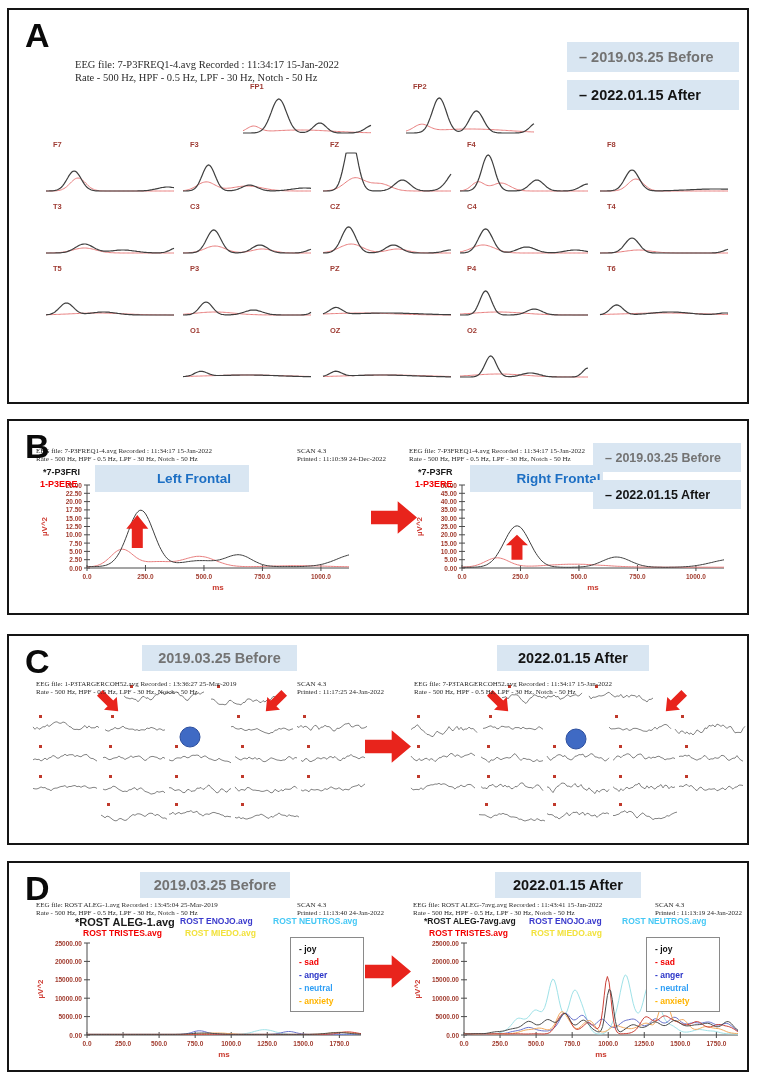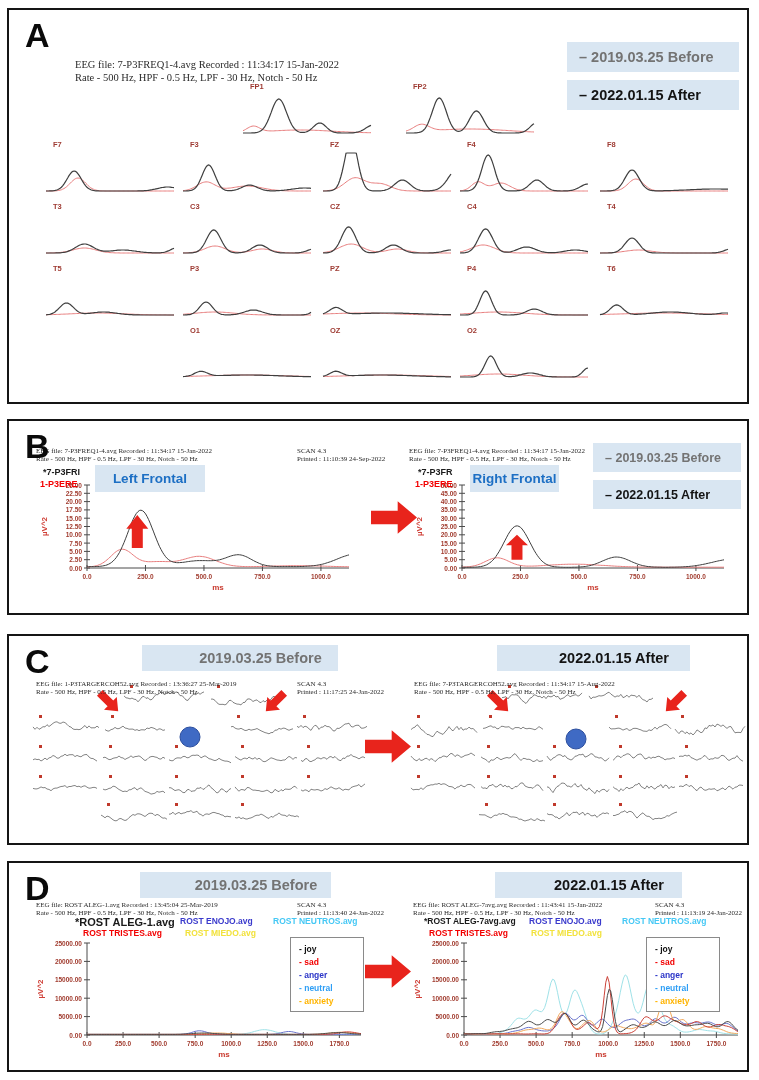--- a/index.html
+++ b/index.html
@@ -15,23 +15,23 @@
       color:#2a2a2a;white-space:nowrap;z-index:2;}
   .thA{font-size:10.5px;line-height:13px;}
   .legend{position:absolute;display:flex;flex-direction:column;gap:8px;z-index:6;}
   .legbox{background:#d9e6f2;display:flex;align-items:center;padding-left:12px;
           font-weight:bold;white-space:nowrap;}
   .legA .legbox{width:160px;height:30px;font-size:14.5px;}
   .legB .legbox{width:136px;height:29px;font-size:12.5px;}
   .before-t{color:#737373;}
   .after-t{color:#141414;}
   .titlebox{position:absolute;background:#d9e6f2;display:flex;align-items:center;justify-content:center;
-            font-weight:bold;font-size:14.5px;white-space:nowrap;z-index:4;padding-left:41px;}
+            font-weight:bold;font-size:14.5px;white-space:nowrap;z-index:4;}
   .bluebox{position:absolute;background:#d9e6f2;display:flex;align-items:center;justify-content:center;
-           font-weight:bold;font-size:13.5px;color:#1d6fc4;white-space:nowrap;z-index:4;}
+           font-weight:bold;font-size:13.5px;color:#1d6fc4;white-space:nowrap;z-index:4;padding-left:44px;}
   .filelab{position:absolute;font-size:9px;font-weight:bold;white-space:nowrap;z-index:2;}
   .mount{position:absolute;z-index:1;}
   .chan{position:absolute;}
   .chanlab{position:absolute;left:8px;top:0;font-size:7.5px;font-weight:bold;color:#9e3a32;}
   .arrow-right{position:absolute;background:#e8241c;z-index:6;
      clip-path:polygon(0% 32%,58% 32%,58% 6%,100% 50%,58% 94%,58% 68%,0% 68%);}
   .emolegend{position:absolute;width:64px;background:#fff;border:1.5px solid #8a8a8a;
              padding:5px 0 3px 8px;z-index:6;}
   .emolegend div{font-size:8.5px;font-weight:bold;line-height:13px;white-space:nowrap;}
   svg{position:absolute;left:0;top:0;overflow:visible;}
@@ -196,21 +196,21 @@
   </section>
 
   <section class="panel" id="panelB">
     <div class="plab">B</div>
     <div class="th" style="left:27px;top:26px">
       <div>EEG file: 7-P3FREQ1-4.avg  Recorded : 11:34:17 15-Jan-2022</div>
       <div>Rate - 500 Hz, HPF - 0.5 Hz, LPF - 30 Hz, Notch - 50 Hz</div>
     </div>
     <div class="th" style="left:288px;top:26px">
       <div>SCAN 4.3</div>
-      <div>Printed : 11:10:39 24-Sep-2022</div>
+      <div>Printed : 11:10:39 24-Dec-2022</div>
     </div>
     <div class="th" style="left:400px;top:26px">
       <div>EEG file: 7-P3FREQ1-4.avg  Recorded : 11:34:17 15-Jan-2022</div>
       <div>Rate - 500 Hz, HPF - 0.5 Hz, LPF - 30 Hz, Notch - 50 Hz</div>
     </div>
     <span class="filelab" style="left:34px;top:46px;color:#1a1a1a">*7-P3FRI</span>
     <span class="filelab" style="left:31px;top:58px;color:#f20000">1-P3ERE</span>
     <span class="filelab" style="left:409px;top:46px;color:#1a1a1a">*7-P3FR</span>
     <span class="filelab" style="left:406px;top:58px;color:#f20000">1-P3ERE</span>
     <div class="bluebox" style="left:86px;top:44px;width:110px;height:27px">Left Frontal</div>
@@ -312,21 +312,21 @@
     <div class="titlebox after-t" style="left:488px;top:9px;width:152px;height:26px">2022.01.15 After</div>
     <div class="th" style="left:27px;top:44px">
       <div>EEG file: 1-P3TARGERCOH52.avg  Recorded : 13:36:27 25-Mar-2019</div>
       <div>Rate - 500 Hz, HPF - 0.5 Hz, LPF - 30 Hz, Notch - 50 Hz</div>
     </div>
     <div class="th" style="left:288px;top:44px">
       <div>SCAN 4.3</div>
       <div>Printed : 11:17:25 24-Jan-2022</div>
     </div>
     <div class="th" style="left:405px;top:44px">
-      <div>EEG file: 7-P3TARGERCOH52.avg  Recorded : 11:34:17 15-Aug-2022</div>
+      <div>EEG file: 7-P3TARGERCOH52.avg  Recorded : 11:34:17 15-Jan-2022</div>
       <div>Rate - 500 Hz, HPF - 0.5 Hz, LPF - 30 Hz, Notch - 50 Hz</div>
     </div>
     <div class="mount" id="tracesBefore" style="left:0;top:0;width:372px;height:207px">
         <svg width="738" height="207">
           <polyline points="115,59.9 117,61.8 119,62.1 121,62.9 123,62.1 125,63.2 127,63.5 129,65.8 131,63.6 133,60.9 135,60.4 137,62.4 139,61.7 141,63.9 143,63.4 145,60.9 147,58.6 149,58.7 151,56.6 153,55.8 155,58.5 157,57.8 159,56.0 161,57.9 163,56.0 165,57.6 167,55.8 169,56.6 171,59.6 173,59.7 175,61.5 177,64.0 179,64.4 181,61.5 183,59.6 185,58.0 187,58.8 189,56.5 191,58.3 193,56.8 195,55.9" fill="none" stroke="#4f4f4f" stroke-width="0.7"></polyline>
           <rect x="121" y="49" width="3" height="3" fill="#c0392b"></rect>
           <polyline points="202,63.1 204,63.1 206,64.4 208,66.8 210,68.3 212,68.4 214,68.3 216,68.9 218,67.6 220,64.6 222,64.3 224,66.3 226,67.3 228,68.1 230,68.2 232,68.9 234,66.6 236,66.3 238,63.3 240,62.8 242,63.6 244,65.5 246,64.4 248,63.9 250,65.9 252,66.7 254,64.6 256,66.0 258,64.0 260,65.0 262,63.2 264,60.5 266,60.7" fill="none" stroke="#4f4f4f" stroke-width="0.7"></polyline>
           <rect x="208" y="49" width="3" height="3" fill="#c0392b"></rect>
           <polyline points="24,90.9 26,93.3 28,91.3 30,93.3 32,92.2 34,90.7 36,90.9 38,88.7 40,90.5 42,89.0 44,87.3 46,86.1 48,85.8 50,87.1 52,87.3 54,86.0 56,86.6 58,88.3 60,90.4 62,91.1 64,93.0 66,93.5 68,93.3 70,93.7 72,93.0 74,91.2 76,89.5 78,92.1 80,89.9 82,91.9 84,91.8 86,91.8 88,90.1 90,91.7" fill="none" stroke="#4f4f4f" stroke-width="0.7"></polyline>
           <rect x="30" y="79" width="3" height="3" fill="#c0392b"></rect>

